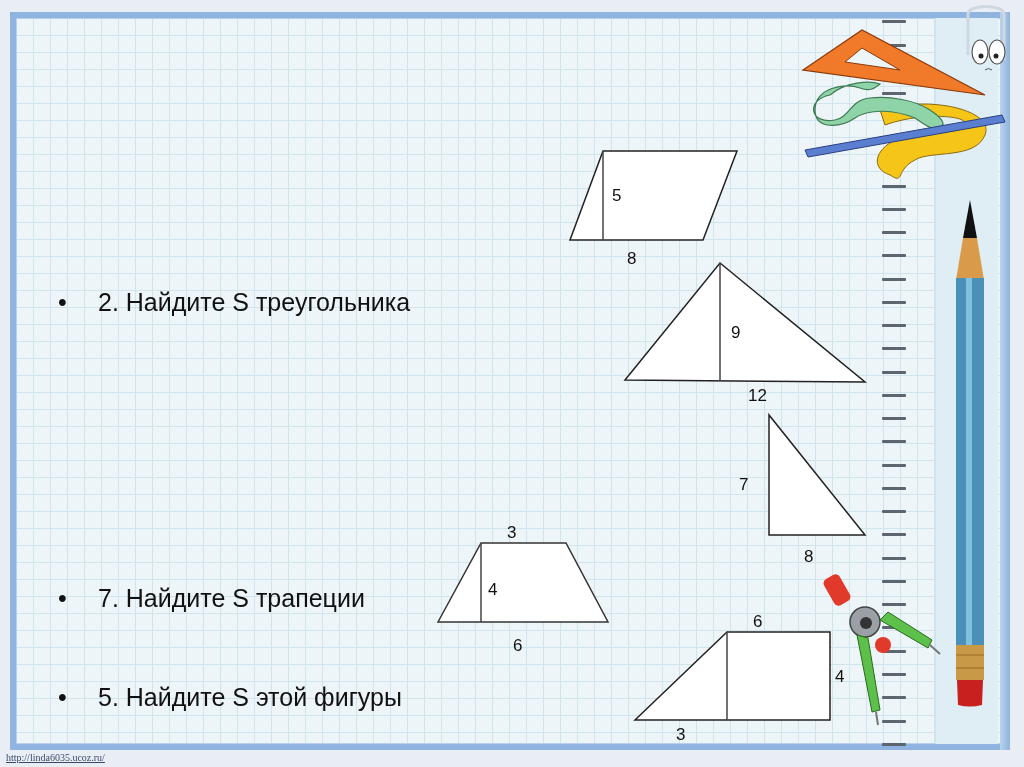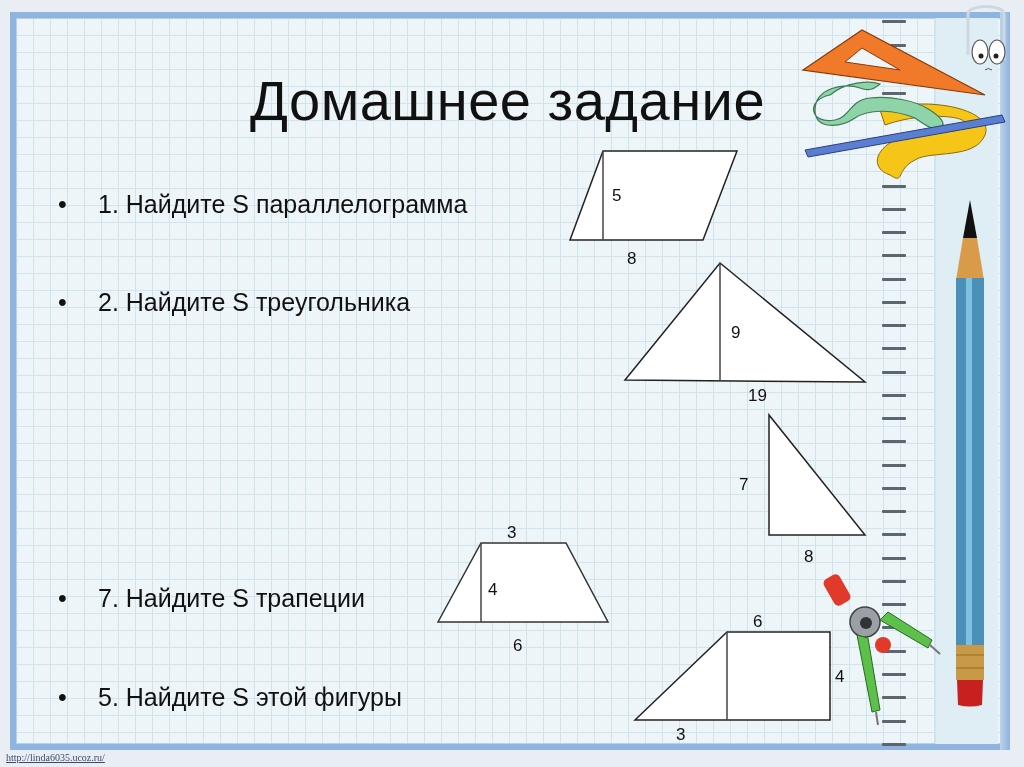--- a/index.html
+++ b/index.html
@@ -142,25 +142,21 @@
       <circle cx="865" cy="622" r="15" fill="#9aa0a6" stroke="#444" stroke-width="1.5"></circle>
       <circle cx="866" cy="623" r="6" fill="#333"></circle>
       <polygon points="857,635 868,638 880,710 872,712" fill="#5cc04a" stroke="#2a6a20" stroke-width="1"></polygon>
       <polygon points="880,620 888,612 932,640 928,648" fill="#5cc04a" stroke="#2a6a20" stroke-width="1"></polygon>
       <line x1="930" y1="645" x2="940" y2="654" stroke="#777" stroke-width="2"></line>
       <line x1="876" y1="712" x2="878" y2="725" stroke="#777" stroke-width="2"></line>
       <circle cx="883" cy="645" r="8" fill="#e23a2a"></circle>
     </g>
   </svg>
 
-  <div class="title">Домашнее задание</div>
-
-  <div class="bullet" style="top:190px">
-    <span class="dot">•</span><span>1. Найдите S параллелограмма</span>
-  </div>
+
   <div class="bullet" style="top:288px">
     <span class="dot">•</span><span>2. Найдите S треугольника</span>
   </div>
   <div class="bullet" style="top:584px">
     <span class="dot">•</span><span>7. Найдите S трапеции</span>
   </div>
   <div class="bullet" style="top:683px">
     <span class="dot">•</span><span>5. Найдите S этой фигуры</span>
   </div>
 
@@ -188,21 +184,21 @@
     <g>
       <polygon points="635,720 727,632 830,632 830,720" fill="#fff" stroke="#222" stroke-width="1.5"></polygon>
       <line x1="727" y1="632" x2="727" y2="720" stroke="#444" stroke-width="1.5"></line>
     </g>
   </svg>
 
   <div class="fig-label" style="left:612px; top:186px">5</div>
   <div class="fig-label" style="left:627px; top:249px">8</div>
 
   <div class="fig-label" style="left:731px; top:323px">9</div>
-  <div class="fig-label" style="left:748px; top:386px">19</div>
+  <div class="fig-label" style="left:748px; top:386px">12</div>
 
   <div class="fig-label" style="left:739px; top:475px">7</div>
   <div class="fig-label" style="left:804px; top:547px">8</div>
 
   <div class="fig-label" style="left:507px; top:523px">3</div>
   <div class="fig-label" style="left:488px; top:580px">4</div>
   <div class="fig-label" style="left:513px; top:636px">6</div>
 
   <div class="fig-label" style="left:753px; top:612px">6</div>
   <div class="fig-label" style="left:835px; top:667px">4</div>

